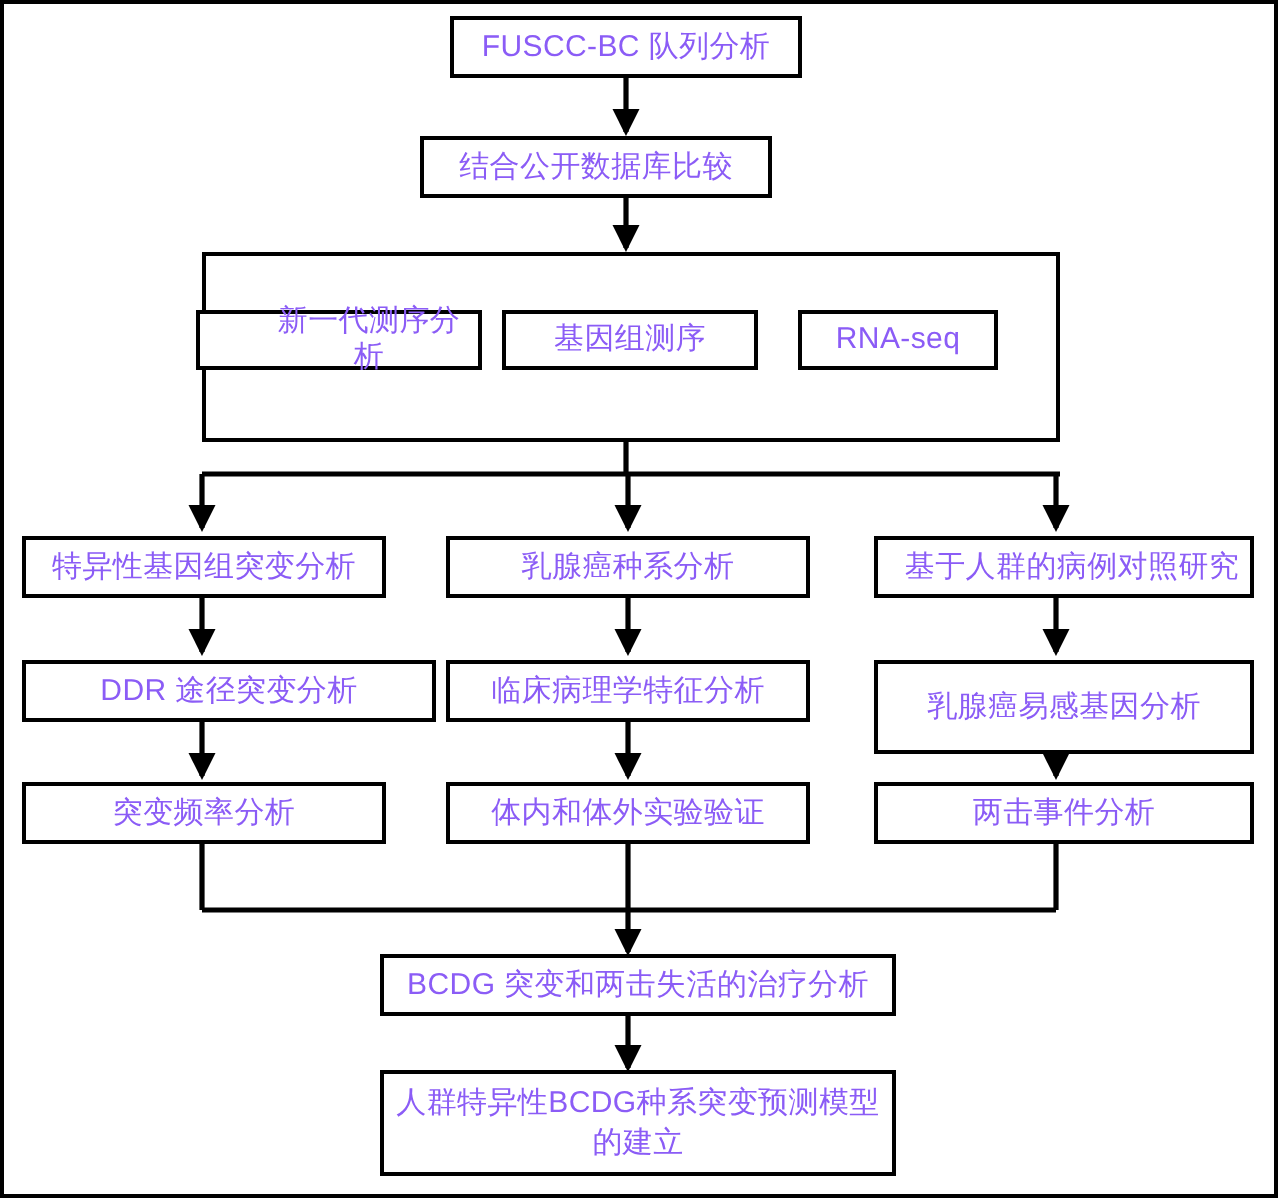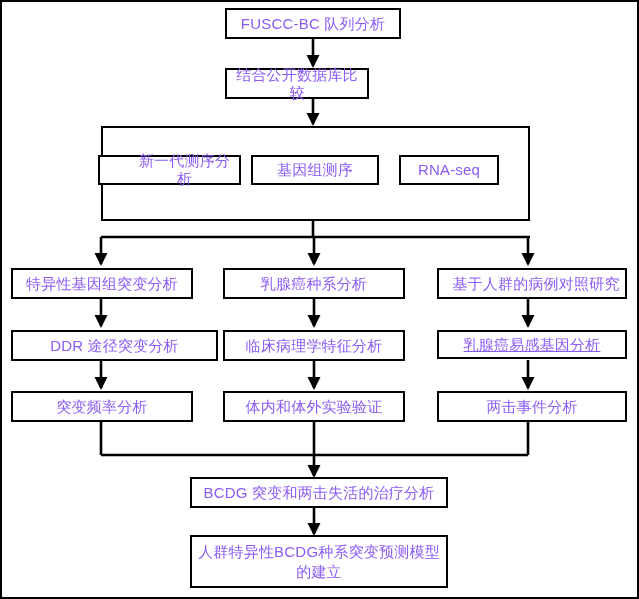--- a/index.html
+++ b/index.html
@@ -104,33 +104,33 @@
       <line x1="314" y1="455" x2="314" y2="476" marker-end="url(#arrow)"></line>
 
       <line x1="314" y1="508" x2="314" y2="534" marker-end="url(#arrow)"></line>
     </g>
   </svg>
 
   <div class="frame" style="left:101px; top:126px; width:429px; height:95px;"></div>
 
   <div class="node" style="left:225px; top:8px; width:176px; height:31px;">FUSCC-BC 队列分析</div>
 
-  <div class="node" style="left:225px; top:68px; width:144px; height:31px;">结合公开数据库比较</div>
+  <div class="node" style="left:210px; top:68px; width:176px; height:31px;">结合公开数据库比较</div>
 
   <div class="node" style="left:98px; top:155px; width:143px; height:30px;padding-left:34px;">新一代测序分析</div>
   <div class="node" style="left:251px; top:155px; width:128px; height:30px;">基因组测序</div>
   <div class="node" style="left:399px; top:155px; width:100px; height:30px;">RNA-seq</div>
 
   <div class="node" style="left:11px; top:268px; width:182px; height:31px;">特异性基因组突变分析</div>
   <div class="node" style="left:223px; top:268px; width:182px; height:31px;">乳腺癌种系分析</div>
   <div class="node" style="left:437px; top:268px; width:190px; height:31px;padding-left:12px;">基于人群的病例对照研究</div>
 
   <div class="node" style="left:11px; top:330px; width:207px; height:31px;">DDR 途径突变分析</div>
   <div class="node" style="left:223px; top:330px; width:182px; height:31px;">临床病理学特征分析</div>
-  <div class="node" style="left:437px; top:330px; width:190px; height:29px;text-decoration:underline;">乳腺癌易感基因分析</div>
+  <div class="node" style="left:437px; top:330px; width:190px; height:47px;">乳腺癌易感基因分析</div>
 
   <div class="node" style="left:11px; top:391px; width:182px; height:31px;">突变频率分析</div>
   <div class="node" style="left:223px; top:391px; width:182px; height:31px;">体内和体外实验验证</div>
   <div class="node" style="left:437px; top:391px; width:190px; height:31px;">两击事件分析</div>
 
   <div class="node" style="left:190px; top:477px; width:258px; height:31px;">BCDG 突变和两击失活的治疗分析</div>
 
   <div class="node two-line" style="left:190px; top:535px; width:258px; height:53px;">人群特异性BCDG种系突变预测模型的建立</div>
 
   <div class="outer-border"></div>

